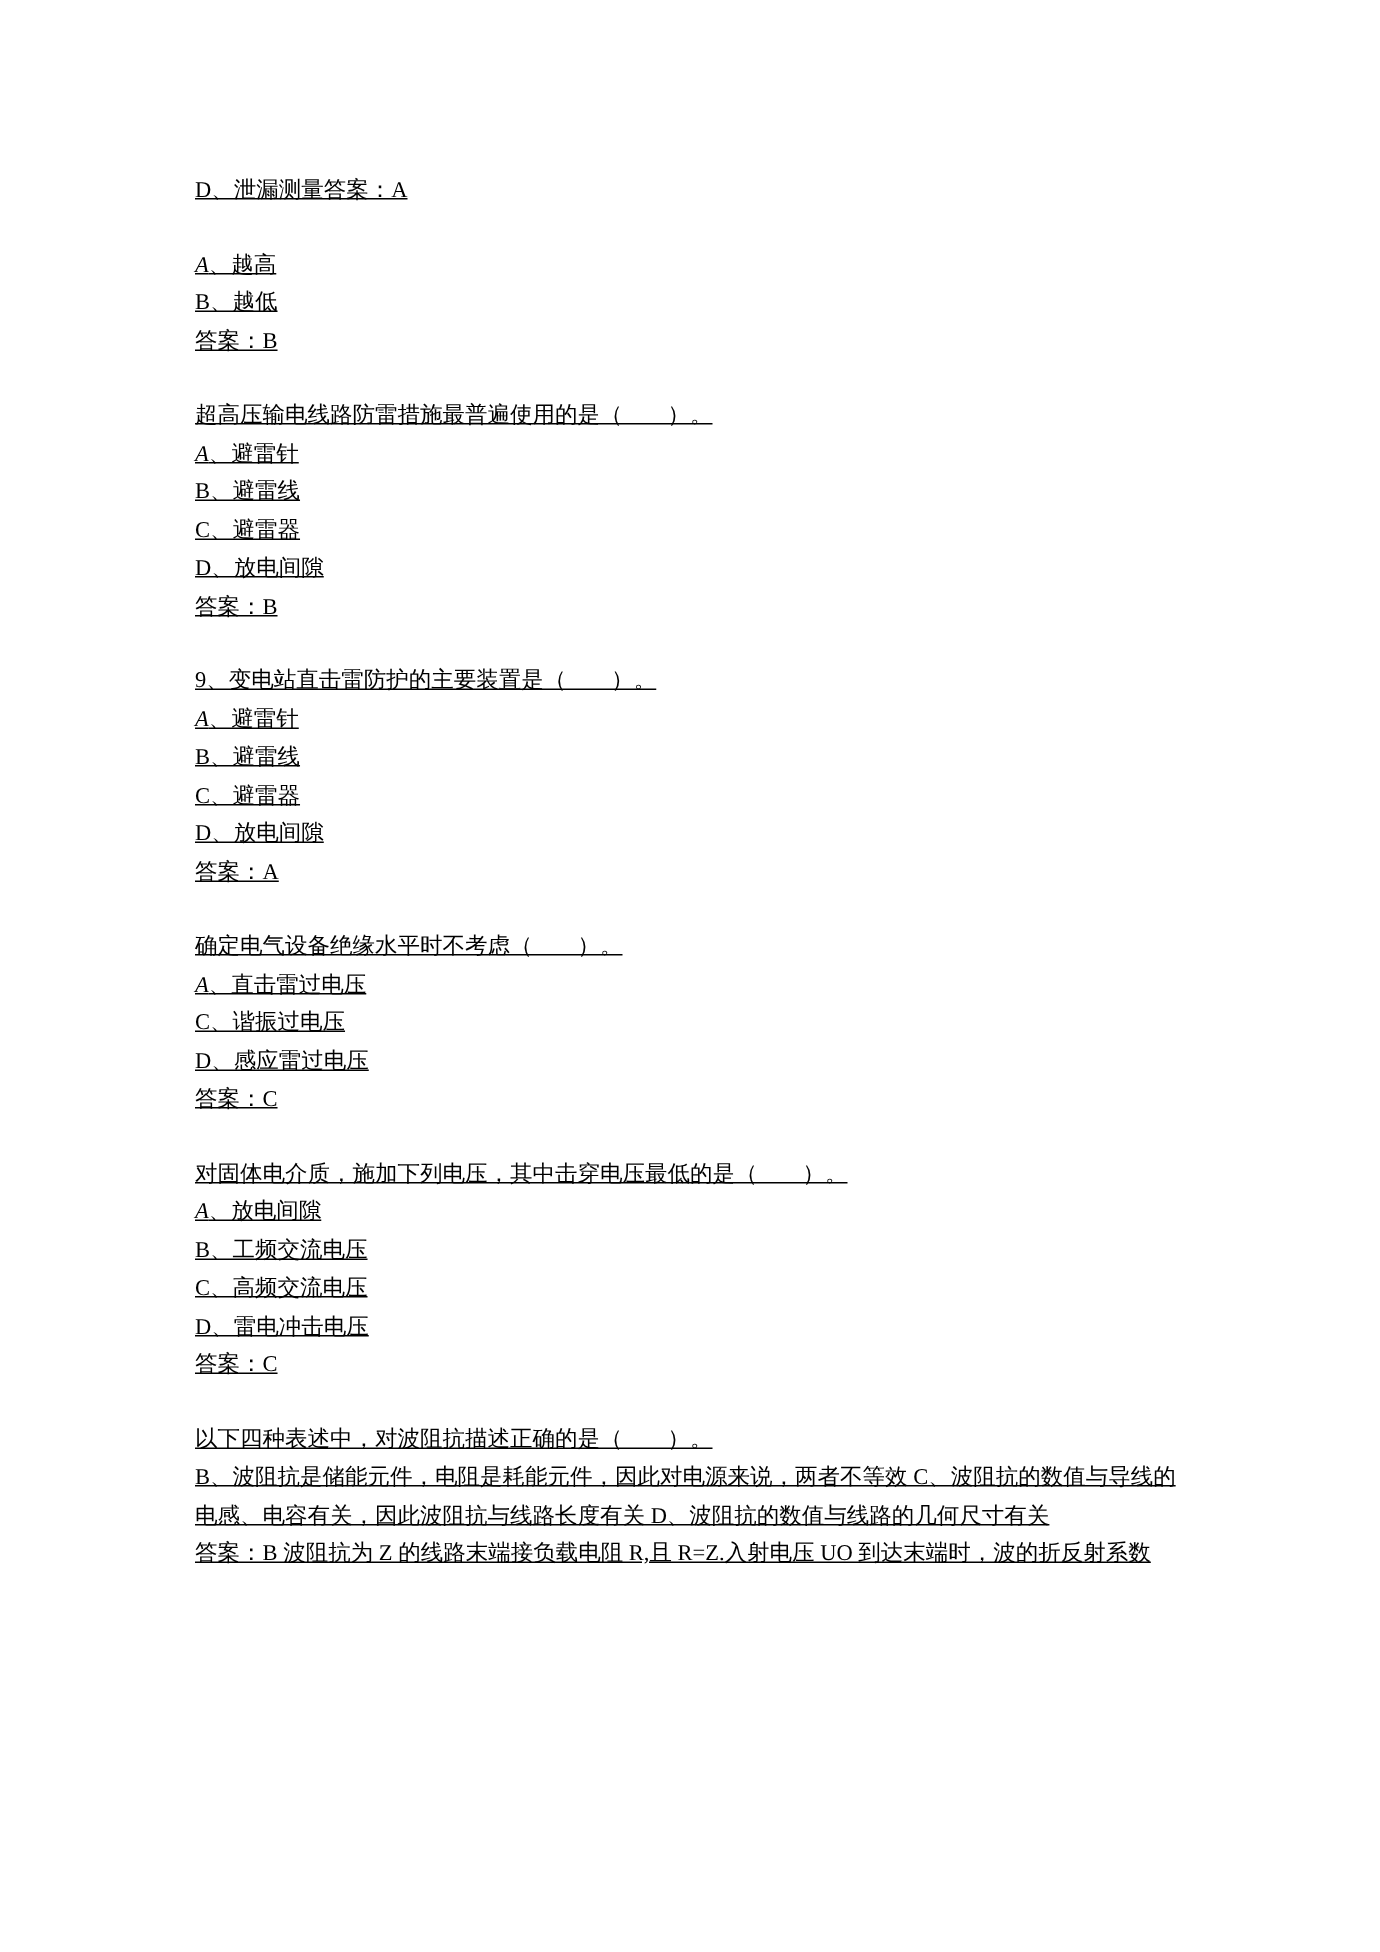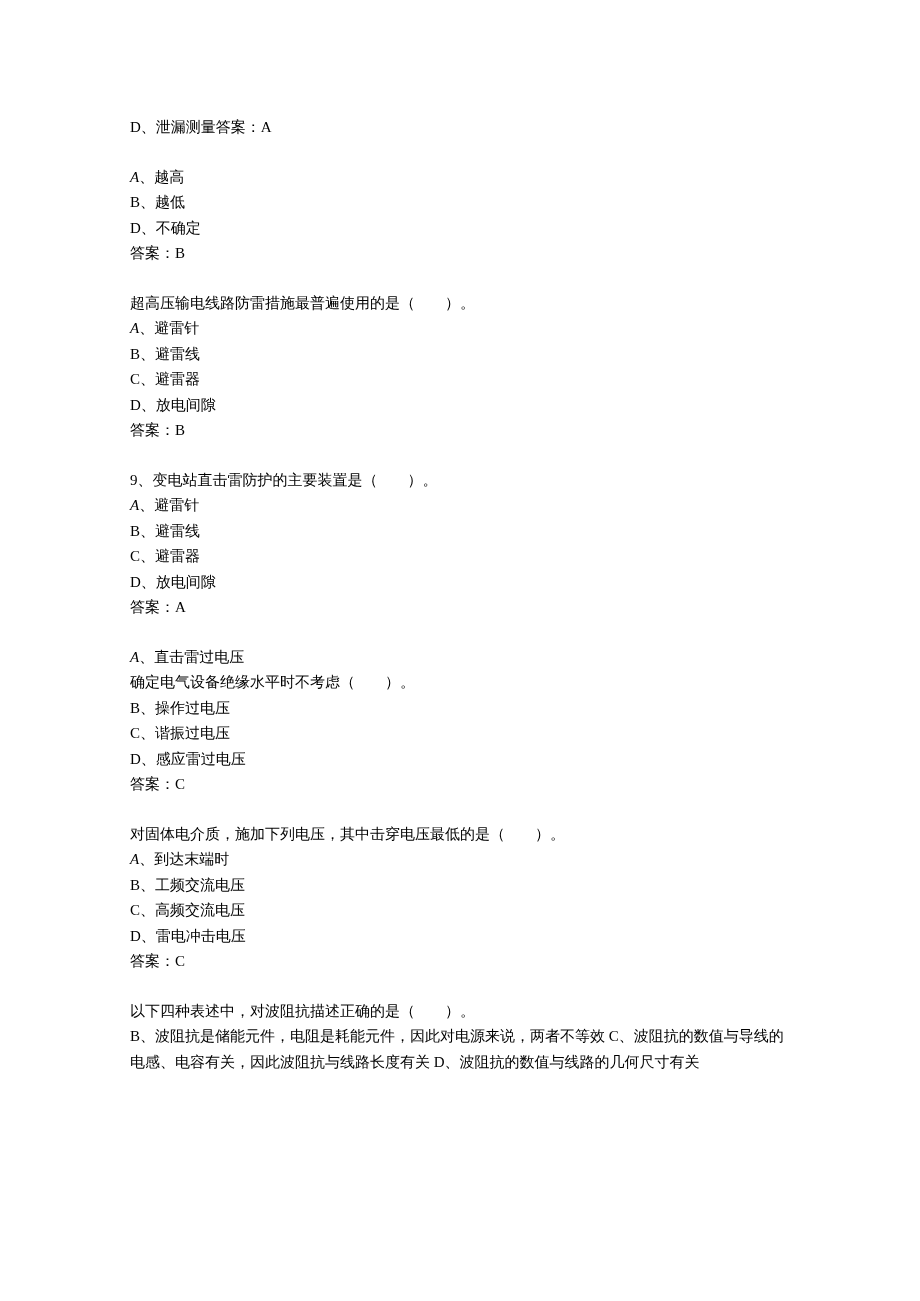--- a/index.html
+++ b/index.html
@@ -14,37 +14,37 @@
     color: #000000;
     line-height: 1.7;
     padding: 115px 130px 60px 130px;
     box-sizing: border-box;
   }
   .question-block {
     margin-bottom: 24px;
   }
   .line {
     white-space: pre-wrap;
+    text-decoration: underline;
   }
   .italic-a {
     font-style: italic;
     font-family: "Times New Roman", serif;
   }
 </style>
 </head>
 <body>
 
 <div class="question-block">
   <div class="line">D、泄漏测量答案：A</div>
 </div>
 
 <div class="question-block">
   <div class="line"><span class="italic-a">A</span><span>、越高</span></div>
   <div class="line">B、越低</div>
-  <div class="line">D、不确定</div>
   <div class="line">答案：B</div>
 </div>
 
 <div class="question-block">
   <div class="line">超高压输电线路防雷措施最普遍使用的是（　　）。</div>
   <div class="line"><span class="italic-a">A</span><span>、避雷针</span></div>
   <div class="line">B、避雷线</div>
   <div class="line">C、避雷器</div>
   <div class="line">D、放电间隙</div>
   <div class="line">答案：B</div>
@@ -53,33 +53,33 @@
 <div class="question-block">
   <div class="line">9、变电站直击雷防护的主要装置是（　　）。</div>
   <div class="line"><span class="italic-a">A</span><span>、避雷针</span></div>
   <div class="line">B、避雷线</div>
   <div class="line">C、避雷器</div>
   <div class="line">D、放电间隙</div>
   <div class="line">答案：A</div>
 </div>
 
 <div class="question-block">
+  <div class="line">确定电气设备绝缘水平时不考虑（　　）。</div>
   <div class="line"><span class="italic-a">A</span><span>、直击雷过电压</span></div>
-  <div class="line">确定电气设备绝缘水平时不考虑（　　）。</div>
-  <div class="line">B、操作过电压</div>
   <div class="line">C、谐振过电压</div>
   <div class="line">D、感应雷过电压</div>
   <div class="line">答案：C</div>
 </div>
 
 <div class="question-block">
   <div class="line">对固体电介质，施加下列电压，其中击穿电压最低的是（　　）。</div>
-  <div class="line"><span class="italic-a">A</span><span>、到达末端时</span></div>
+  <div class="line"><span class="italic-a">A</span><span>、放电间隙</span></div>
   <div class="line">B、工频交流电压</div>
   <div class="line">C、高频交流电压</div>
   <div class="line">D、雷电冲击电压</div>
   <div class="line">答案：C</div>
 </div>
 
 <div class="question-block">
   <div class="line">以下四种表述中，对波阻抗描述正确的是（　　）。</div>
   <div class="line">B、波阻抗是储能元件，电阻是耗能元件，因此对电源来说，两者不等效 C、波阻抗的数值与导线的电感、电容有关，因此波阻抗与线路长度有关 D、波阻抗的数值与线路的几何尺寸有关</div>
+  <div class="line">答案：B 波阻抗为 Z 的线路末端接负载电阻 R,且 R=Z.入射电压 UO 到达末端时，波的折反射系数</div>
 </div>
 
 </body></html>

